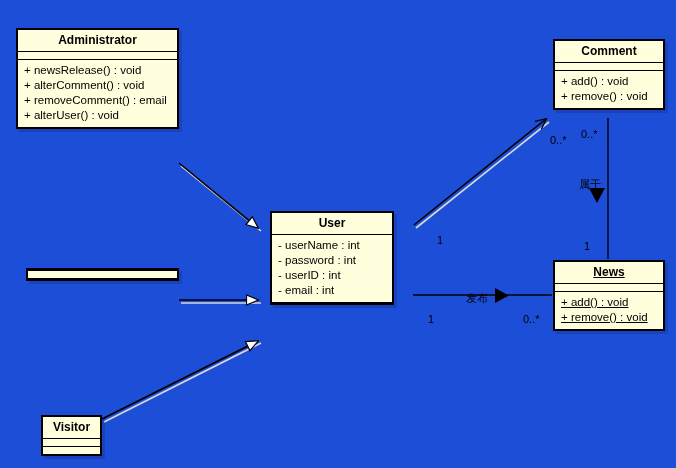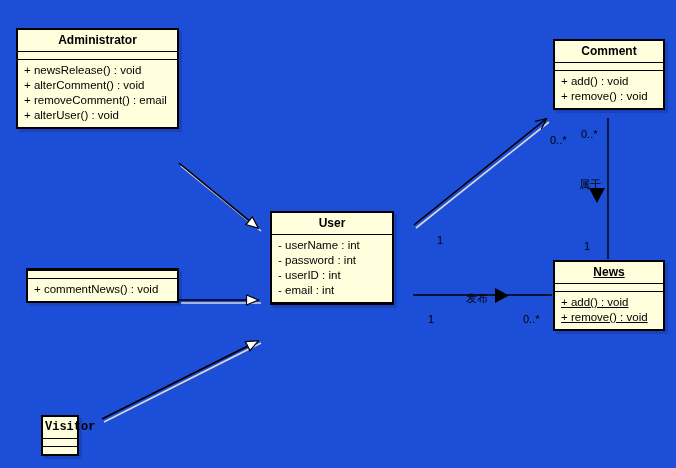--- a/index.html
+++ b/index.html
@@ -135,26 +135,23 @@
       <div class="uml-feature">+ alterComment() : void</div>
       <div class="uml-feature">+ removeComment() : email</div>
       <div class="uml-feature">+ alterUser() : void</div>
     </div>
   </div>
 
   <div class="uml-class" style="left:26px; top:268px; width:153px;">
     <div class="uml-sep"></div>
     <div class="uml-compartment empty"></div>
     <div class="uml-sep"></div>
-    <div class="uml-compartment">
-      <div class="uml-feature">+ commentNews() : void</div>
-    </div>
-  </div>
-
-  <div class="uml-class" style="left:41px; top:415px; width:38px;font-family:Liberation Mono, monospace;">
+  </div>
+
+  <div class="uml-class" style="left:41px; top:415px; width:61px;">
     <div class="uml-class-name">Visitor</div>
     <div class="uml-sep"></div>
     <div class="uml-compartment empty"></div>
     <div class="uml-sep"></div>
     <div class="uml-compartment empty"></div>
   </div>
 
   <div class="uml-class" style="left:270px; top:211px; width:124px;">
     <div class="uml-class-name">User</div>
     <div class="uml-sep"></div>

